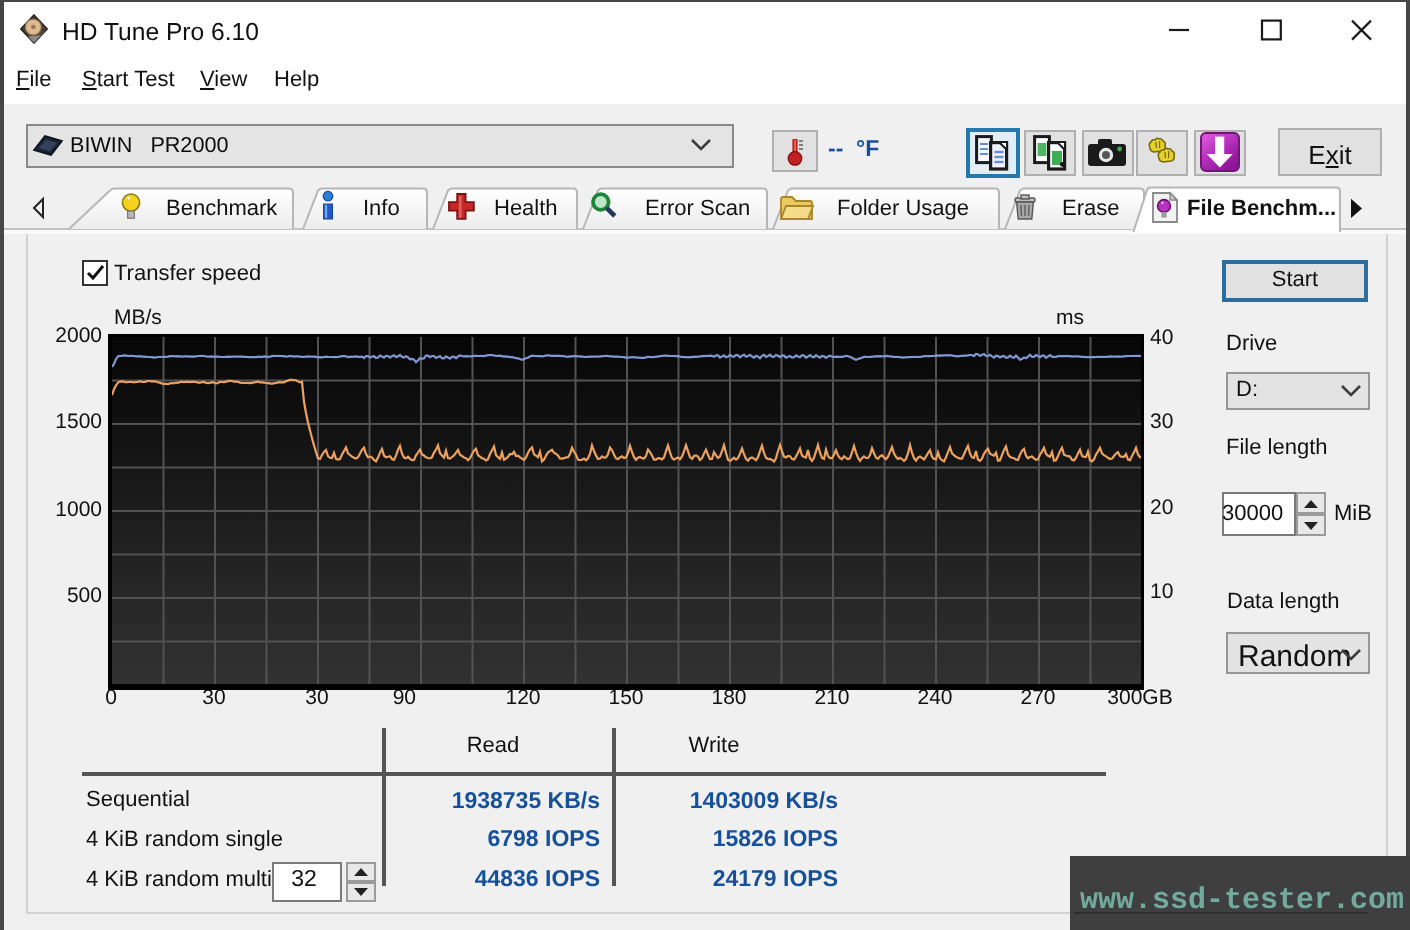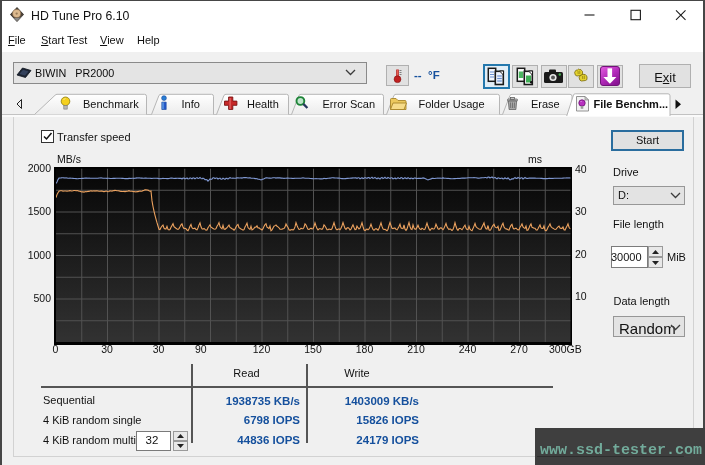--- a/index.html
+++ b/index.html
@@ -190,28 +190,28 @@
 <div class="ax" style="left:11px;top:205.0px;width:40px;text-align:right">1500</div>
 <div class="ax" style="left:11px;top:248.5px;width:40px;text-align:right">1000</div>
 <div class="ax" style="left:11px;top:292.0px;width:40px;text-align:right">500</div>
 <div class="ax" style="left:575px;top:163.0px;width:24px;text-align:left">40</div>
 <div class="ax" style="left:575px;top:205.0px;width:24px;text-align:left">30</div>
 <div class="ax" style="left:575px;top:247.5px;width:24px;text-align:left">20</div>
 <div class="ax" style="left:575px;top:290.0px;width:24px;text-align:left">10</div>
 <div class="ax" style="left:40.5px;top:343px;width:30px;text-align:center">0</div>
 <div class="ax" style="left:92.0px;top:343px;width:30px;text-align:center">30</div>
 <div class="ax" style="left:143.5px;top:343px;width:30px;text-align:center">30</div>
-<div class="ax" style="left:195.0px;top:343px;width:30px;text-align:left">90</div>
+<div class="ax" style="left:178px;top:343px;width:30px;text-align:right">90</div>
 <div class="ax" style="left:246.5px;top:343px;width:30px;text-align:center">120</div>
 <div class="ax" style="left:298.0px;top:343px;width:30px;text-align:center">150</div>
 <div class="ax" style="left:349.5px;top:343px;width:30px;text-align:center">180</div>
 <div class="ax" style="left:401.0px;top:343px;width:30px;text-align:center">210</div>
 <div class="ax" style="left:452.5px;top:343px;width:30px;text-align:center">240</div>
 <div class="ax" style="left:504.0px;top:343px;width:30px;text-align:center">270</div>
-<div class="ax" style="left:549px;top:343px;width:42px;text-align:left">300GB</div>
+<div class="ax" style="left:549px;top:343px;width:42px;text-align:center">300GB</div>
 
 <svg class="abs" style="left:53.5px;top:166.5px" width="518" height="178" viewBox="0 0 518 178">
   <defs>
       <linearGradient id="cg" x1="0" y1="0" x2="0" y2="1">
     <stop offset="0" stop-color="#060606"></stop>
         <stop offset="1" stop-color="#323232"></stop>
   </linearGradient>
     </defs>
   <rect x="0" y="0" width="518" height="178" fill="#000"></rect>
   <rect x="2" y="1.5" width="515" height="174" fill="url(#cg)"></rect>

